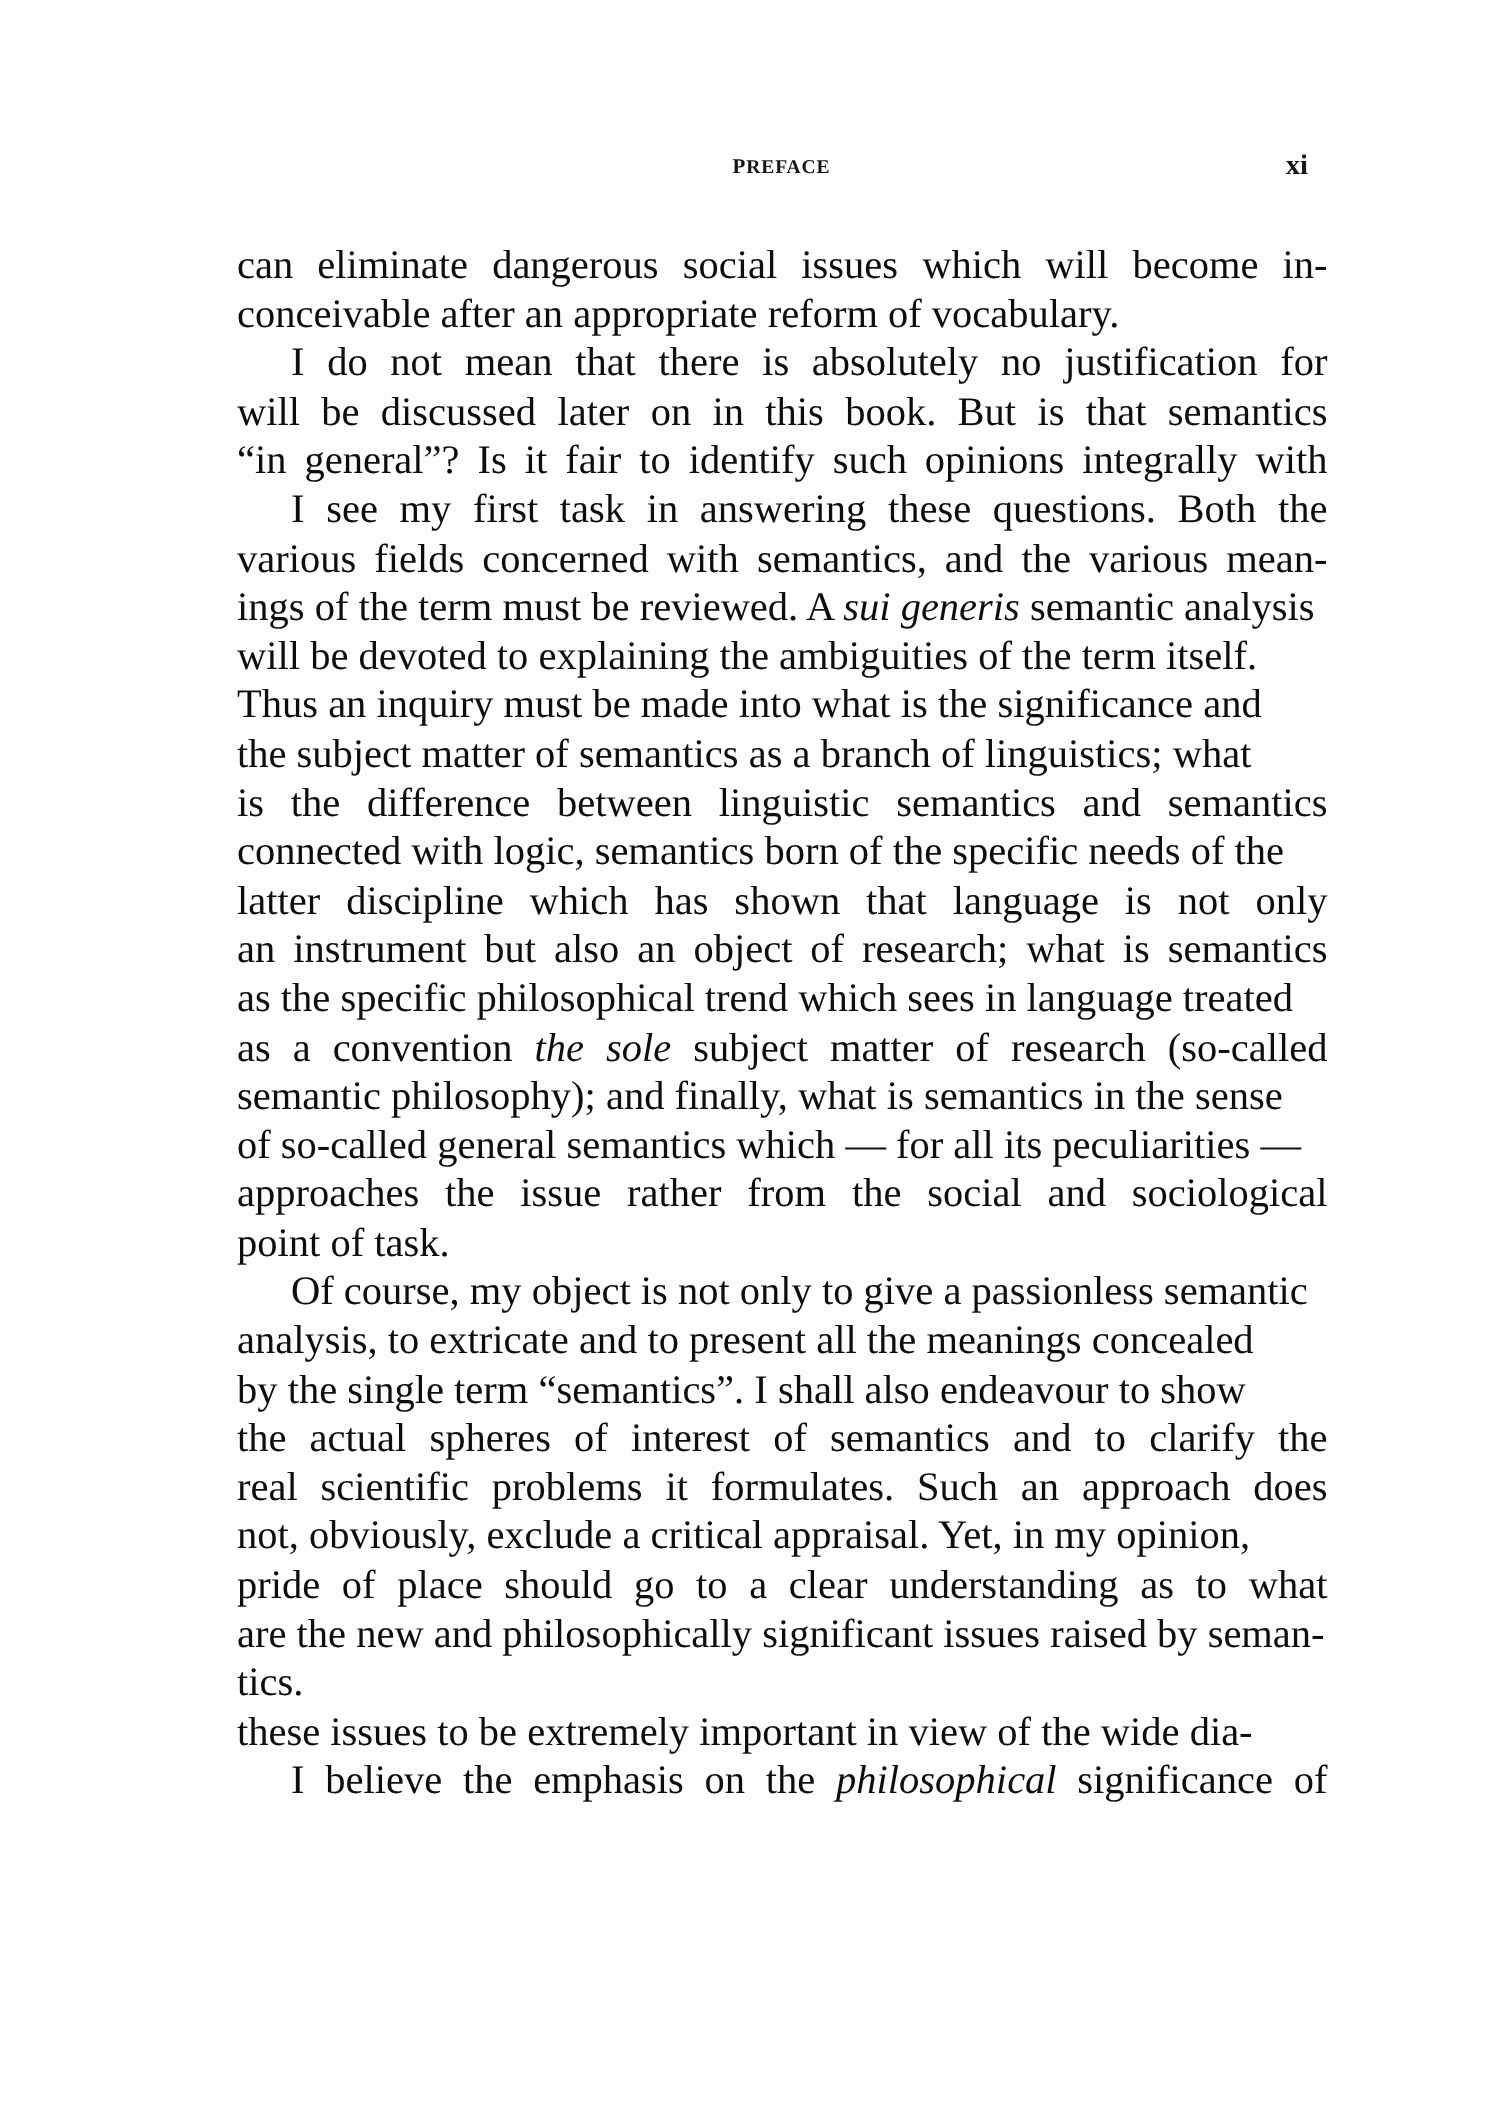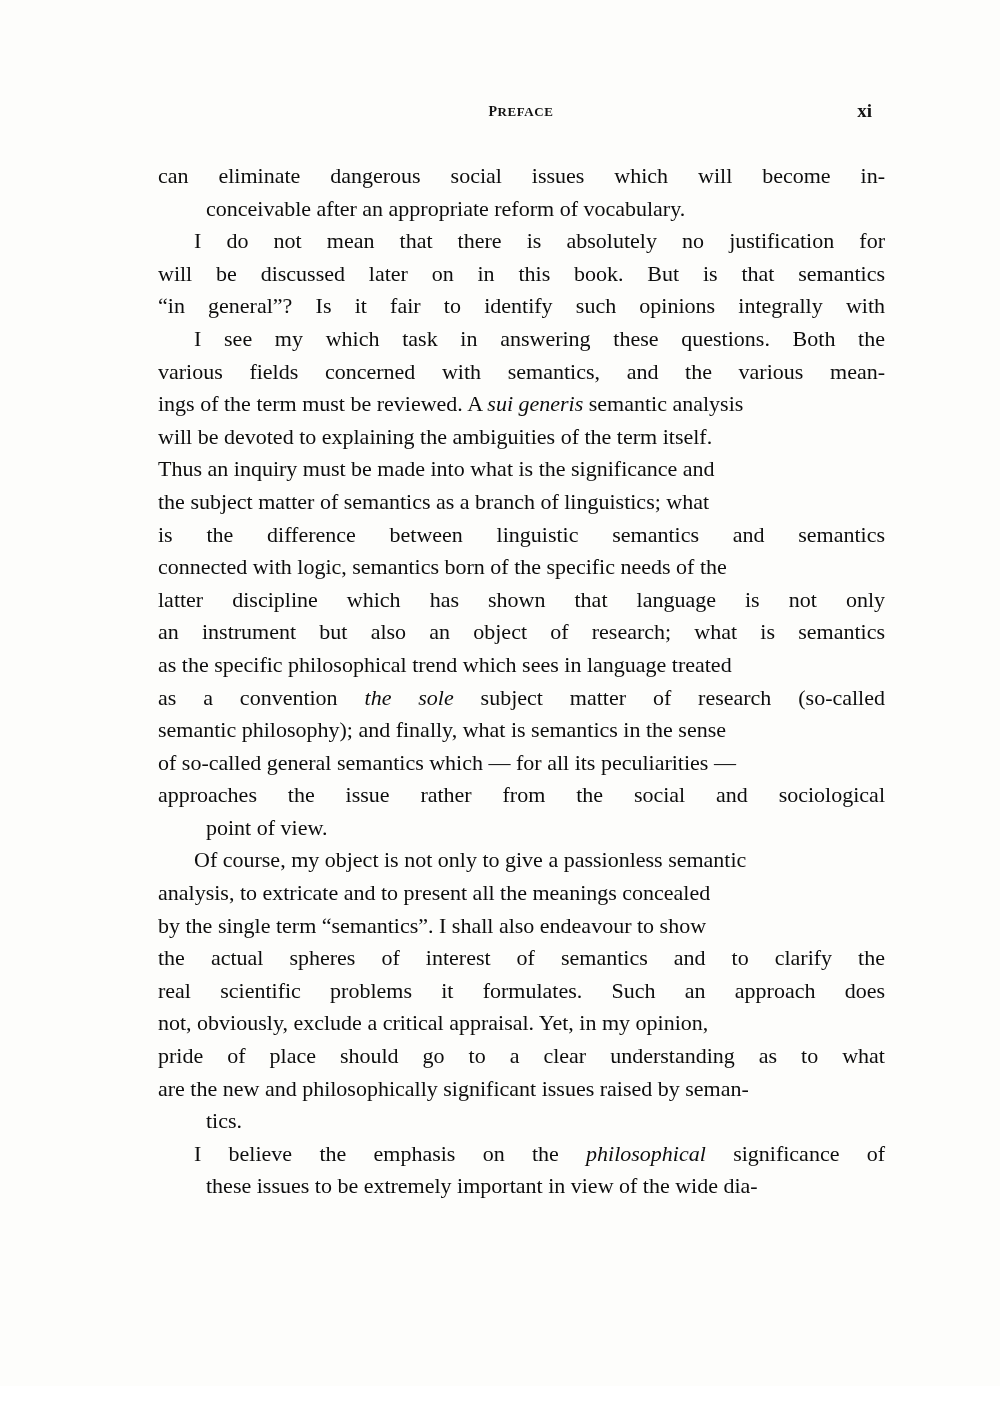--- a/index.html
+++ b/index.html
@@ -52,21 +52,21 @@
   
   .textblock {
     position: absolute;
     left: 158px;
     top: 160px;
     width: 727px;
   }
 
   .para {
     margin: 0;
-    font-size: 22px;
+    font-size: 27px;
     line-height: 32.6px;
     text-align: justify;
     text-justify: inter-word;
     hyphens: none;
     color: #0d0d0d;
   }
   
   .para .l {
     display: block;
     text-align: justify;
@@ -74,21 +74,20 @@
     white-space: nowrap;
   }
   .para .l.loose {
     text-align-last: left;
   }
   .para .l.ind {
     text-indent: 36px;
   }
   .para .l.last {
     text-align-last: left;
-    margin-left: 48px;
   }
   em, .it {
   }
 </style>
 </head>
 <body>
 
 <div class="page">
 
   <div class="running-head">
@@ -103,49 +102,49 @@
       <span class="l last">conceivable after an appropriate reform of vocabulary.</span>
     </p>
 
     <p class="para">
       <span class="l ind">I do not mean that there is absolutely no justification for</span>
       <span class="l">will be discussed later on in this book. But is that semantics</span>
       <span class="l">“in general”? Is it fair to identify such opinions integrally with</span>
     </p>
 
     <p class="para">
-      <span class="l ind">I see my which task in answering these questions. Both the</span>
+      <span class="l ind">I see my first task in answering these questions. Both the</span>
       <span class="l">various fields concerned with semantics, and the various mean-</span>
       <span class="l loose">ings of the term must be reviewed. A <em class="it">sui generis</em> semantic analysis</span>
       <span class="l loose">will be devoted to explaining the ambiguities of the term itself.</span>
       <span class="l loose">Thus an inquiry must be made into what is the significance and</span>
       <span class="l loose">the subject matter of semantics as a branch of linguistics; what</span>
       <span class="l">is the difference between linguistic semantics and semantics</span>
       <span class="l loose">connected with logic, semantics born of the specific needs of the</span>
       <span class="l">latter discipline which has shown that language is not only</span>
       <span class="l">an instrument but also an object of research; what is semantics</span>
       <span class="l loose">as the specific philosophical trend which sees in language treated</span>
       <span class="l">as a convention <em class="it">the sole</em> subject matter of research (so-called</span>
       <span class="l loose">semantic philosophy); and finally, what is semantics in the sense</span>
       <span class="l loose">of so-called general semantics which — for all its peculiarities —</span>
       <span class="l">approaches the issue rather from the social and sociological</span>
-      <span class="l last">point of view.</span>
+      <span class="l last">point of task.</span>
     </p>
 
     <p class="para">
       <span class="l ind loose">Of course, my object is not only to give a passionless semantic</span>
       <span class="l loose">analysis, to extricate and to present all the meanings concealed</span>
       <span class="l loose">by the single term “semantics”. I shall also endeavour to show</span>
       <span class="l">the actual spheres of interest of semantics and to clarify the</span>
       <span class="l">real scientific problems it formulates. Such an approach does</span>
       <span class="l loose">not, obviously, exclude a critical appraisal. Yet, in my opinion,</span>
       <span class="l">pride of place should go to a clear understanding as to what</span>
       <span class="l loose">are the new and philosophically significant issues raised by seman-</span>
       <span class="l last">tics.</span>
     </p>
 
     <p class="para">
+      <span class="l last">these issues to be extremely important in view of the wide dia-</span>
       <span class="l ind">I believe the emphasis on the <em class="it">philosophical</em> significance of</span>
-      <span class="l last">these issues to be extremely important in view of the wide dia-</span>
     </p>
 
   </div>
 </div>
 
 </body></html>

